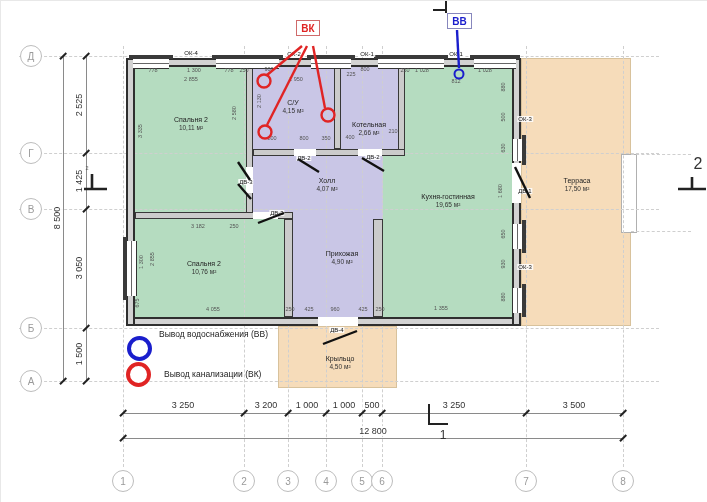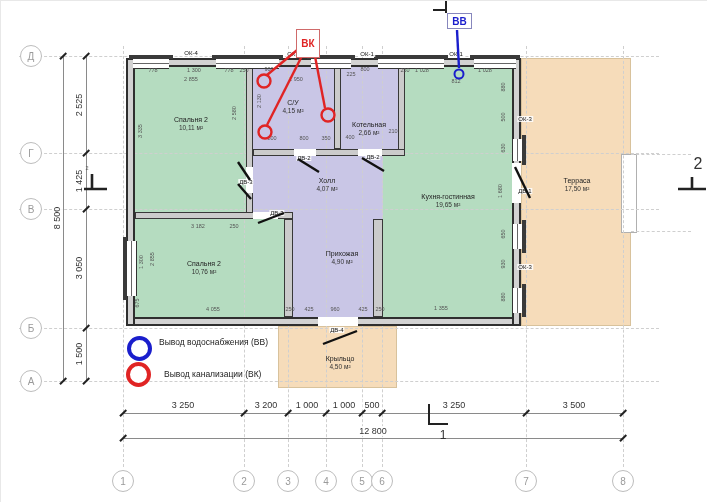--- a/index.html
+++ b/index.html
@@ -28,21 +28,21 @@
   .dim.rot{transform:translate(-50%,-50%) rotate(-90deg)}
   .dimline{position:absolute;background:#8a8a8a;z-index:4}
   .tick{position:absolute;width:9px;height:1.6px;background:#222;transform:translate(-50%,-50%) rotate(-45deg);z-index:5}
   .td{position:absolute;font-size:5.5px;color:#555;transform:translate(-50%,-50%);white-space:nowrap;z-index:5}
   .td.rot{transform:translate(-50%,-50%) rotate(-90deg)}
   .olabel{position:absolute;font-size:6px;color:#111;background:rgba(255,255,255,.85);padding:0 1px;transform:translate(-50%,-50%);white-space:nowrap;z-index:5}
   .room-label{position:absolute;z-index:5;transform:translate(-50%,-50%);text-align:center;color:#222;line-height:1.35}
   .room-label .n{font-size:7px;display:block}
   .room-label .a{font-size:6.5px;display:block;color:#333}
   .mark-box{position:absolute;background:#fff;font-weight:bold;font-size:10px;display:flex;align-items:center;justify-content:center;z-index:7;box-sizing:border-box}
-  #vk-box{left:295px;top:28px;width:24px;height:29px;border:1px solid #cf6a6a;color:#e02424}
+  #vk-box{left:295px;top:19px;width:24px;height:16px;border:1px solid #cf6a6a;color:#e02424}
   #vv-box{left:446px;top:12px;width:25px;height:16px;border:1px solid #8787bd;color:#1a1ecc}
   .section-label{position:absolute;color:#333;z-index:6;transform:translate(-50%,-50%)}
   #sec2{left:697px;top:163px;font-size:16px}
   #sec1{left:442px;top:434px;font-size:12px}
   .legend-circle{position:absolute;width:25px;height:25px;border-radius:50%;border:4px solid;background:#fff;z-index:7;box-sizing:border-box}
   .legend-text{position:absolute;font-size:8.5px;color:#222;z-index:7;white-space:nowrap}
   svg.overlay{position:absolute;left:0;top:0;z-index:6;pointer-events:none}
 </style>
 </head>
 <body>
@@ -91,21 +91,21 @@
   <div class="dim" style="left:372px;top:430px">12 800</div>
 
   <div class="section-label" id="sec2">2</div>
   <div class="section-label" id="sec1">1</div>
 
   <div class="mark-box" id="vk-box">ВК</div>
   <div class="mark-box" id="vv-box">ВВ</div>
 
   <div class="legend-circle" style="left:126px;top:335px;border-color:#1a1ecc"></div>
   <div class="legend-circle" style="left:125px;top:361px;border-color:#e02424"></div>
-  <div class="legend-text" style="left:158px;top:336px">Вывод водоснабжения (ВВ)</div>
+  <div class="legend-text" style="left:158px;top:328px">Вывод водоснабжения (ВВ)</div>
   <div class="legend-text" style="left:163px;top:368px">Вывод канализации (ВК)</div>
 
   <svg class="overlay" width="707" height="502" viewBox="0 0 707 502">
     <g stroke="#e02424" stroke-width="2.4" fill="none">
       <line x1="301" y1="45" x2="266" y2="74"></line>
       <line x1="306" y1="45" x2="266" y2="124"></line>
       <line x1="312" y1="45" x2="324" y2="107"></line>
       <circle cx="263" cy="80" r="6.5"></circle>
       <circle cx="264" cy="131" r="6.5"></circle>
       <circle cx="327" cy="114" r="6.5"></circle>

